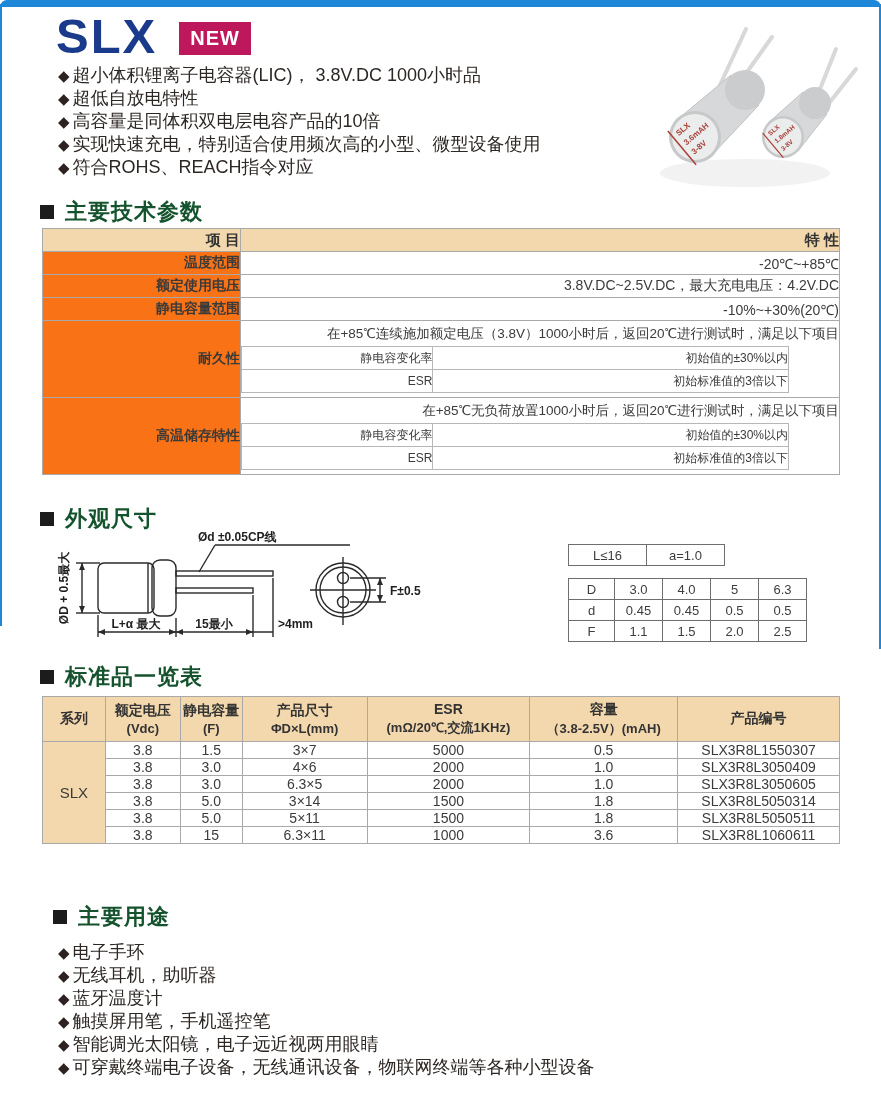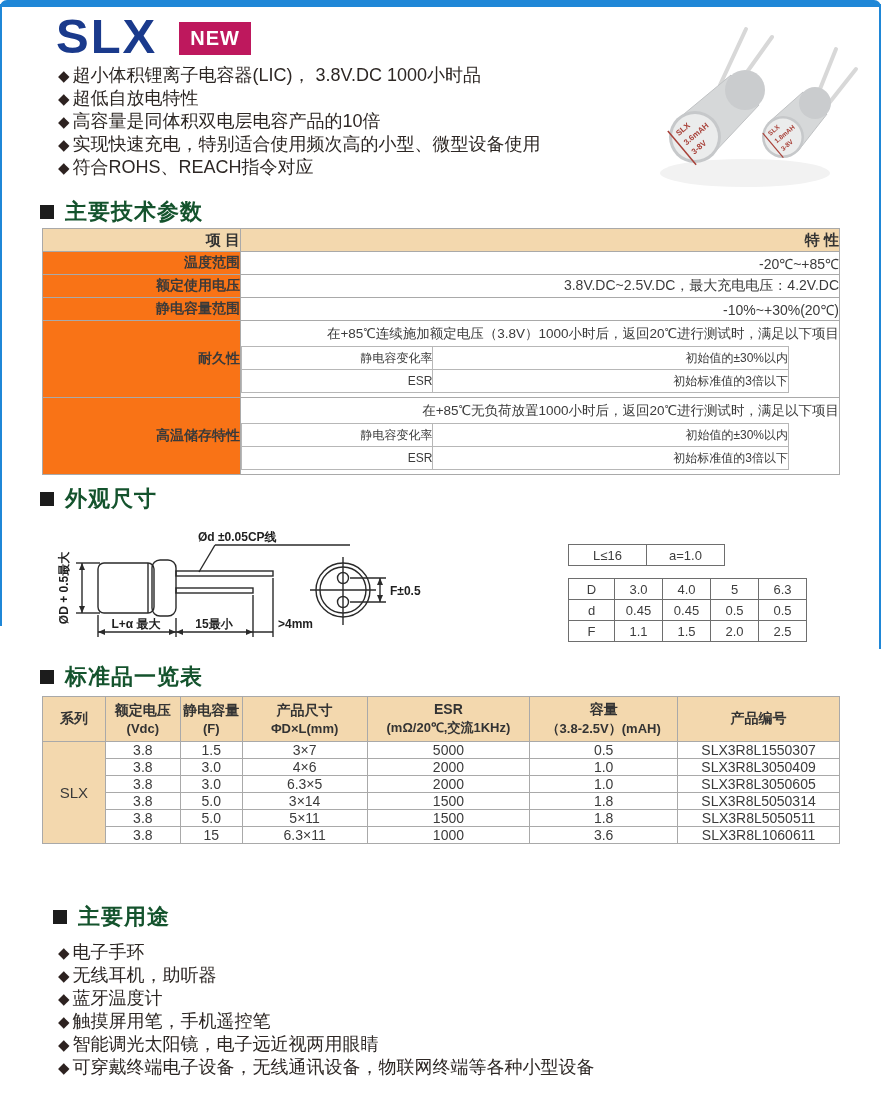--- a/index.html
+++ b/index.html
@@ -21,21 +21,21 @@
 
   
   .features { position:absolute; top:64px; left:58px; list-style:none; }
   .features li, .apps li { display:flex; align-items:baseline; font-size:18px; line-height:23px; color:#2d2724; }
   .diamond { font-size:15px; margin-right:3px; color:#2d2220; }
 
   
   .section-title { position:absolute; left:40px; display:flex; align-items:center; gap:11px; }
   .section-title .sq { width:14px; height:14px; background:#1c1c1c; display:inline-block; }
   .section-title .txt { font-size:22px; font-weight:bold; color:#14532d; letter-spacing:1px; }
-  .st1 { top:197px; } .st2 { top:484px; } .st3 { top:662px; } .st4 { top:902px;padding-left:13px; }
+  .st1 { top:197px; } .st2 { top:504px; } .st3 { top:662px; } .st4 { top:902px;padding-left:13px; }
 
   
   table { border-collapse:collapse; }
   .spec { position:absolute; top:228px; left:42px; width:798px; font-size:14px; color:#3b3b3b;
           border:1px solid #8f8f8f; }
   .spec th, .spec td { border:1px solid #a9a9a9;text-align:right; }
   .spec th { background:#f3d8ae; height:23px; font-size:15px; color:#333; font-weight:bold; }
   .spec .lbl { background:#f97316; width:198px; padding-left:4px; font-weight:600; color:#3a3a3a; }
   .spec .val { padding-left:12px; height:23px; }
   .cond-cell { padding:0 !important; vertical-align:top; }

